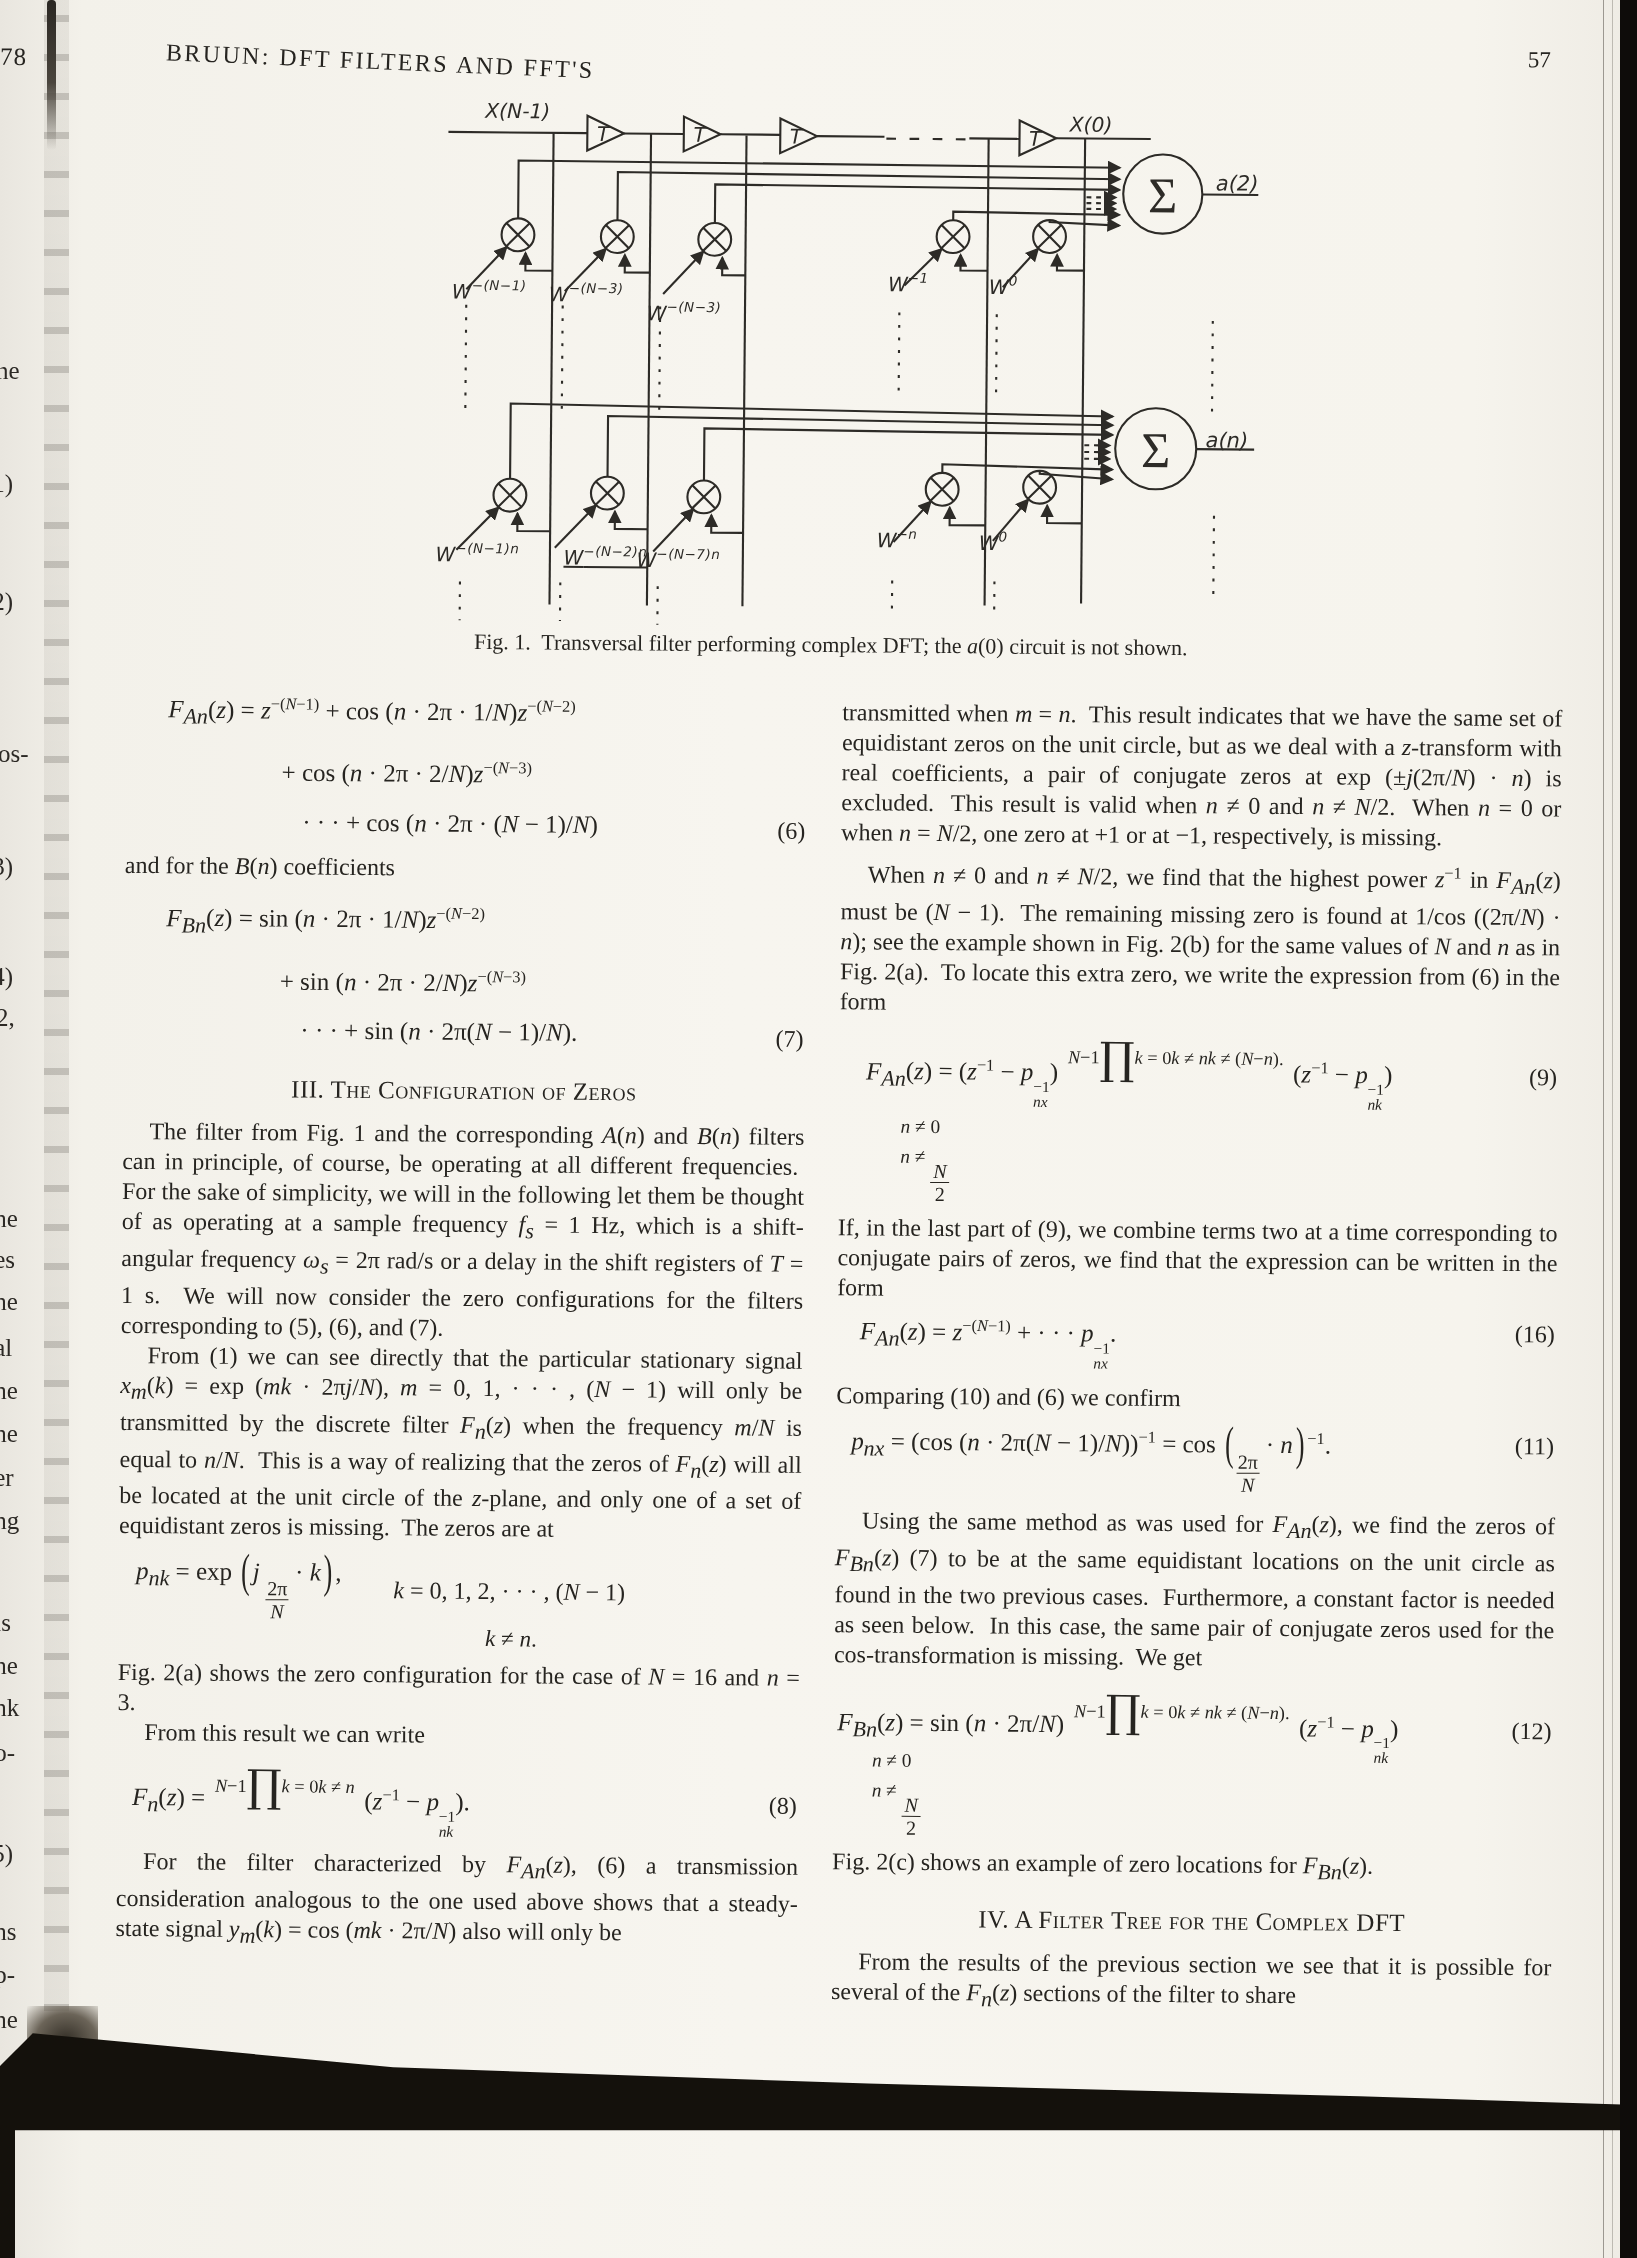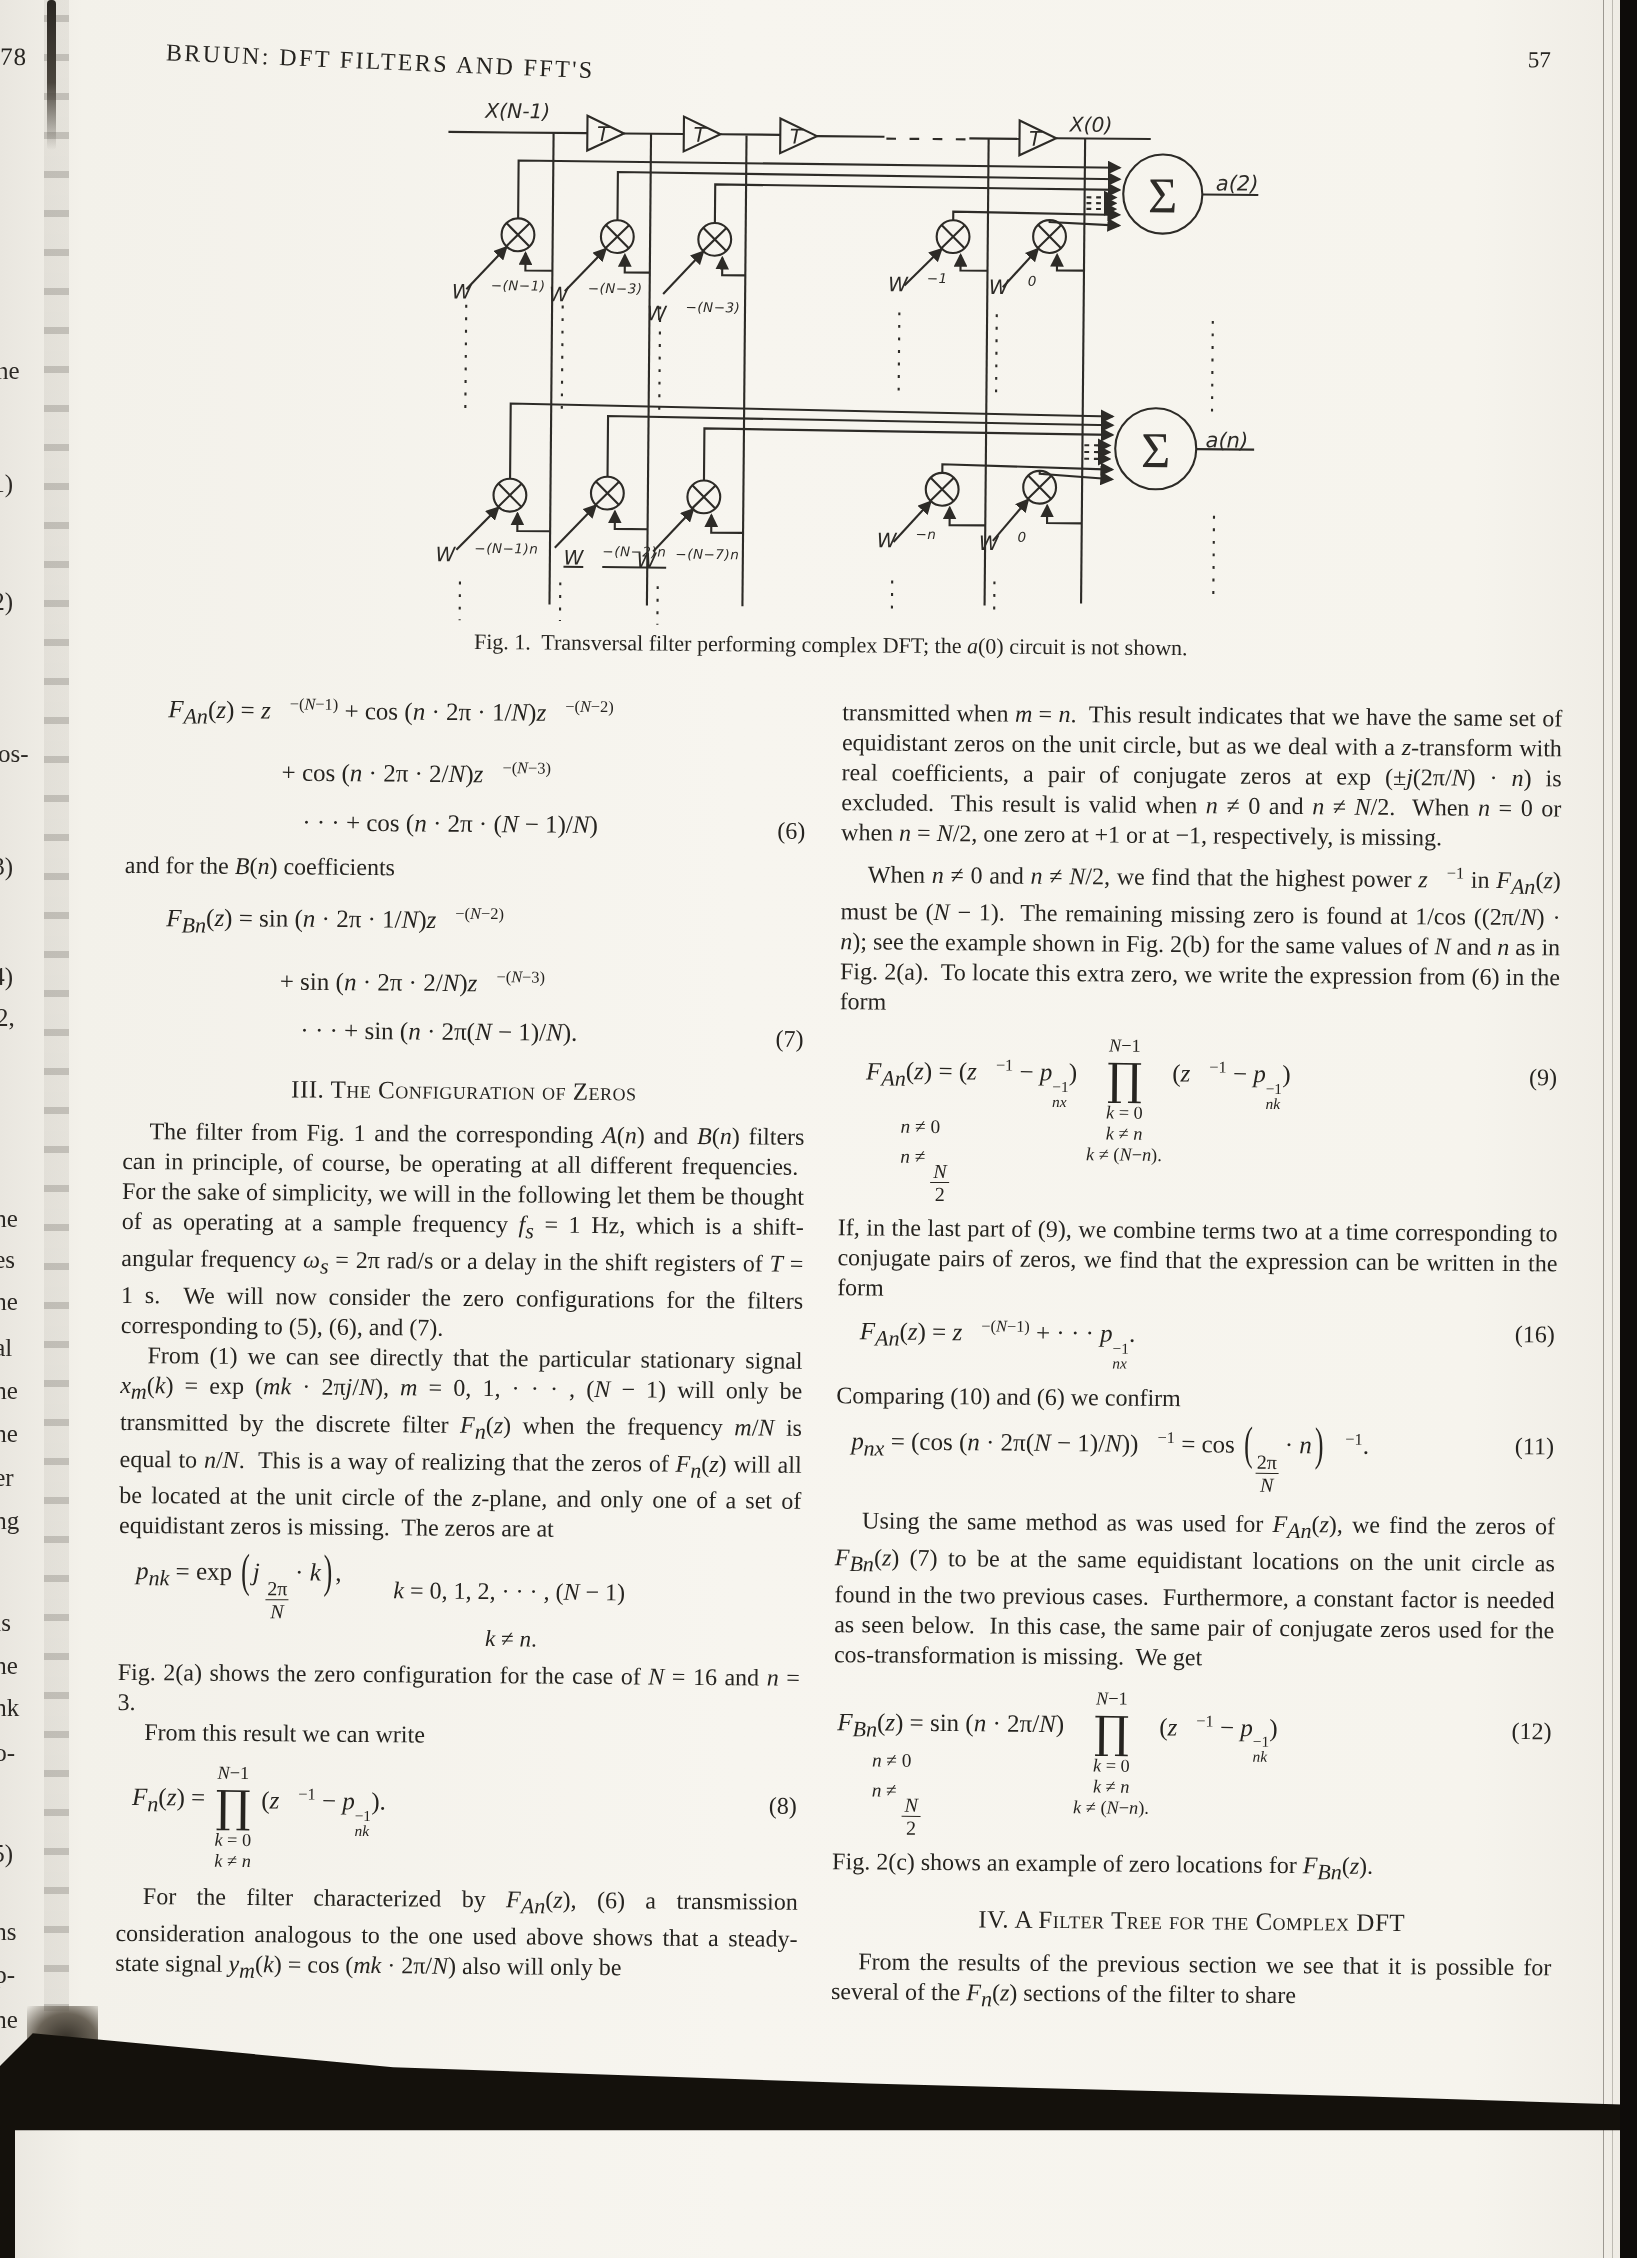--- a/index.html
+++ b/index.html
@@ -30,26 +30,26 @@
   .para{font-size:24px;line-height:30px;text-align:justify;}
   .ind{text-indent:27px;}
   .sec-head{text-align:center;font-size:25px;font-variant:small-caps;letter-spacing:0.5px;margin:21px 0 14.5px 0;}
 
   
   .eqblock{position:relative;}
   .eqline{font-size:25px;line-height:49px;white-space:nowrap;}
   .eqnum{position:absolute;right:1.9px;font-size:24px;}
   i sub, i sup{font-style:italic;}
   sub{font-size:22px;}
-  sup{font-size:16.4px;padding-left:19px;}
+  sup{font-size:16.4px;}
   .ss{display:inline-flex;flex-direction:column;align-items:flex-start;font-size:15.4px;line-height:14.5px;vertical-align:-11.6px;font-style:normal;}
   .vfrac{display:inline-flex;flex-direction:column;align-items:center;font-size:20px;line-height:22px;vertical-align:-15.4px;}
   .vfrac .vden{border-top:1.9px solid #28251f;padding:0 4.8px;}
   .bp{display:inline-block;transform:scaleY(1.8);font-size:26px;margin:0 2.9px;}
-  .prodcol{display:inline-flex;flex-direction:column;align-items:center;margin:0 9.7px;}
+  .prodcol{display:inline-flex;flex-direction:row;align-items:center;margin:0 9.7px;}
   .prodcol .plim{font-size:18.3px;line-height:21px;white-space:nowrap;}
   .prodcol .psym{font-size:44px;line-height:46px;font-family:"DejaVu Serif","DejaVu Sans",serif;}
   .eqflex{display:flex;position:relative;align-items:flex-start;}
   .eqmain{font-size:25px;white-space:nowrap;}
   .mt{margin-top:29px;}
   .cond{font-size:19.3px;margin-top:7.7px;padding-left:35px;}
   .eqpnk{margin:15.4px 0 0 17.4px;font-size:25px;display:flex;gap:52px;align-items:center;white-space:nowrap;}
   .pnkc2{margin:1.9px 0 7.7px 367px;font-size:23px;}
   .eqsingle{position:relative;font-size:25px;white-space:nowrap;}
 

